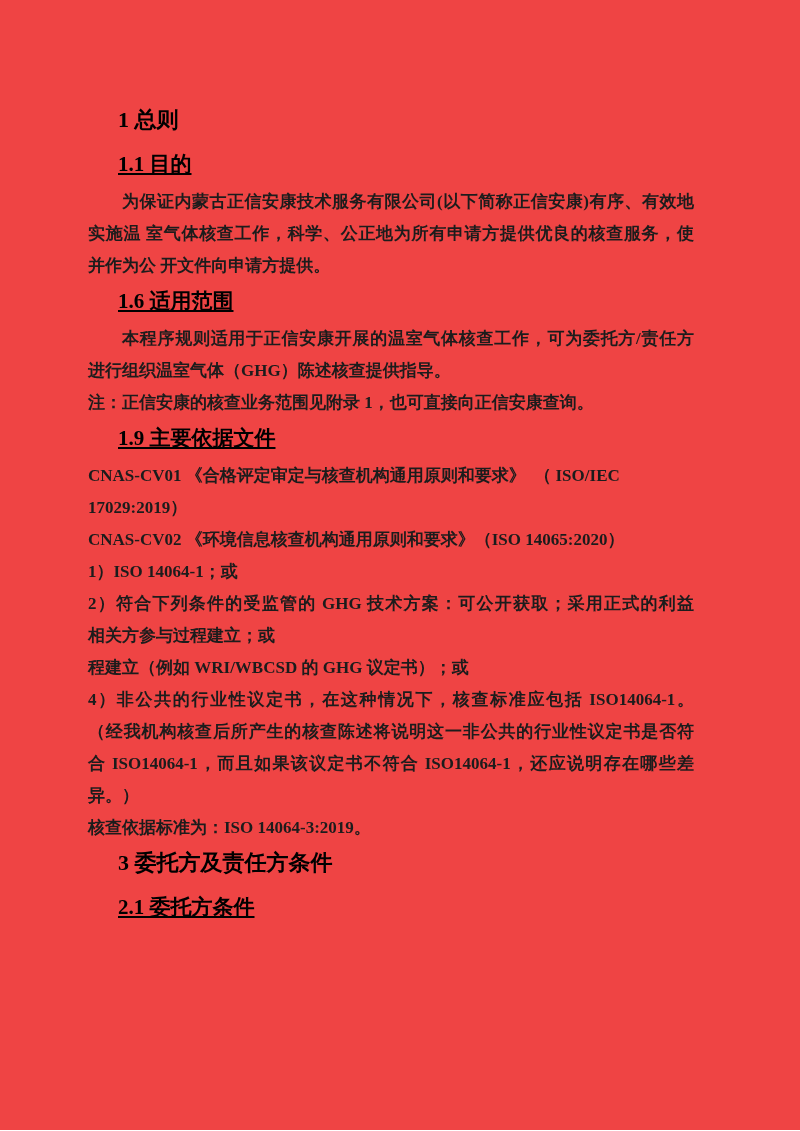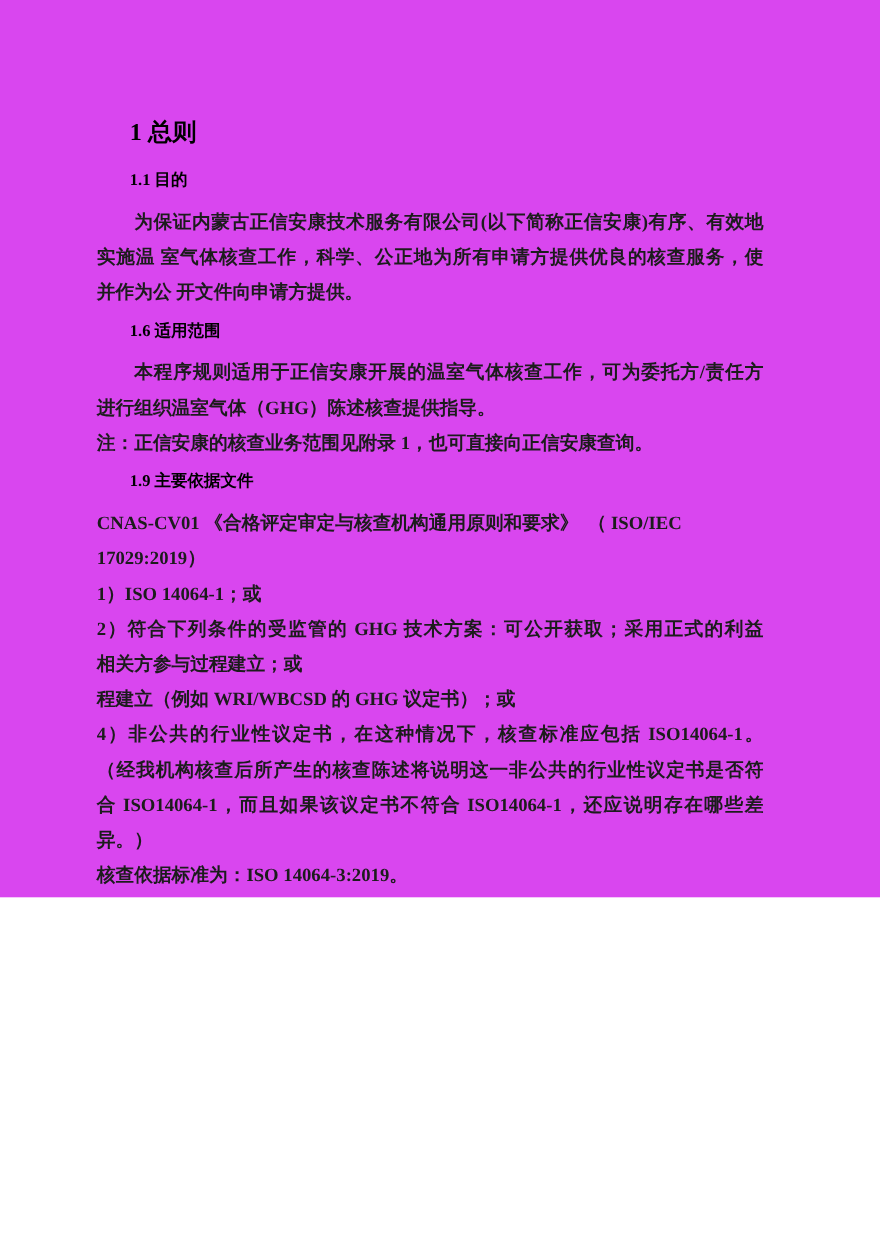--- a/index.html
+++ b/index.html
@@ -1,38 +1,38 @@
 <!DOCTYPE html>
 <html lang="zh"><head>
 <meta charset="utf-8">
 <title>Document</title>
 <style>
   html, body { margin: 0; padding: 0; background: #ffffff; }
   .page {
     position: relative;
     width: 800px;
-    height: 816px;
+    height: 1130px;
     margin: 0;
-    background: #d946ef;
+    background: #ef4444;
     box-sizing: border-box;
     padding: 101px 106px 0 88px;
     overflow: hidden;
     font-family: "Liberation Serif", "DejaVu Serif", serif;
     color: #1c1c1c;
   }
   .h1, .h2 {
     font-weight: 700;
     color: #000000;
     line-height: 26px;
     margin: 6px 0 9px 30px;
     font-family: "Liberation Serif", "DejaVu Serif", serif;
     white-space: pre;
   }
   .h1 { font-size: 22px; }
-  .h2 { font-size: 15px; }
+  .h2 { font-size: 21px; text-decoration: underline; }
   .h1 + .h2 { margin-top: 18px; }
   .line {
     font-size: 17px;
     line-height: 32px;
     margin: 0;
     white-space: pre-wrap;
     color: #1c1c1c;
     font-weight: bold;
   }
   .indent { text-indent: 34px; }
@@ -55,20 +55,21 @@
   <div class="line">并作为公 开文件向申请方提供。</div>
 
   <div class="h2">1.6 适用范围</div>
   <div class="line indent fill">本程序规则适用于正信安康开展的温室气体核查工作，可为委托方/责任方</div>
   <div class="line">进行组织温室气体（GHG）陈述核查提供指导。</div>
   <div class="line">注：正信安康的核查业务范围见附录 1，也可直接向正信安康查询。</div>
 
   <div class="h2">1.9 主要依据文件</div>
   <div class="line">CNAS-CV01 《合格评定审定与核查机构通用原则和要求》  （ ISO/IEC</div>
   <div class="line">17029:2019）</div>
+  <div class="line">CNAS-CV02 《环境信息核查机构通用原则和要求》（ISO 14065:2020）</div>
 
   <div class="line">1）ISO 14064-1；或</div>
   <div class="line fill">2）符合下列条件的受监管的 GHG 技术方案：可公开获取；采用正式的利益</div>
   <div class="line">相关方参与过程建立；或</div>
   <div class="line">程建立（例如 WRI/WBCSD 的 GHG 议定书）；或</div>
   <div class="line fill">4）非公共的行业性议定书，在这种情况下，核查标准应包括 ISO14064-1。</div>
   <div class="line fill">（经我机构核查后所产生的核查陈述将说明这一非公共的行业性议定书是否符</div>
   <div class="line fill">合 ISO14064-1，而且如果该议定书不符合 ISO14064-1，还应说明存在哪些差</div>
   <div class="line">异。）</div>
   <div class="line">核查依据标准为：ISO 14064-3:2019。</div>

